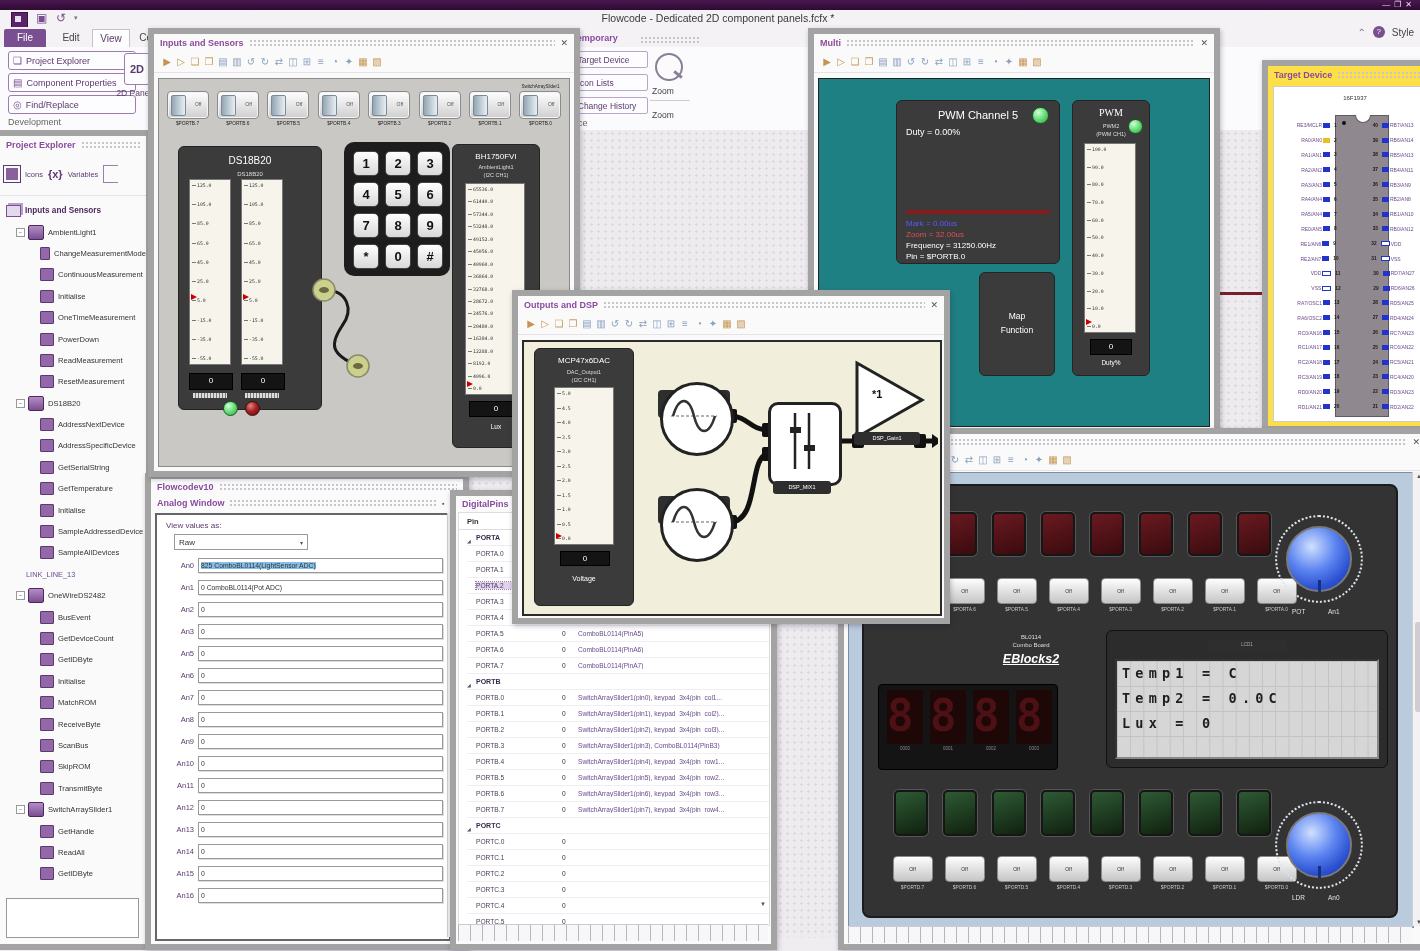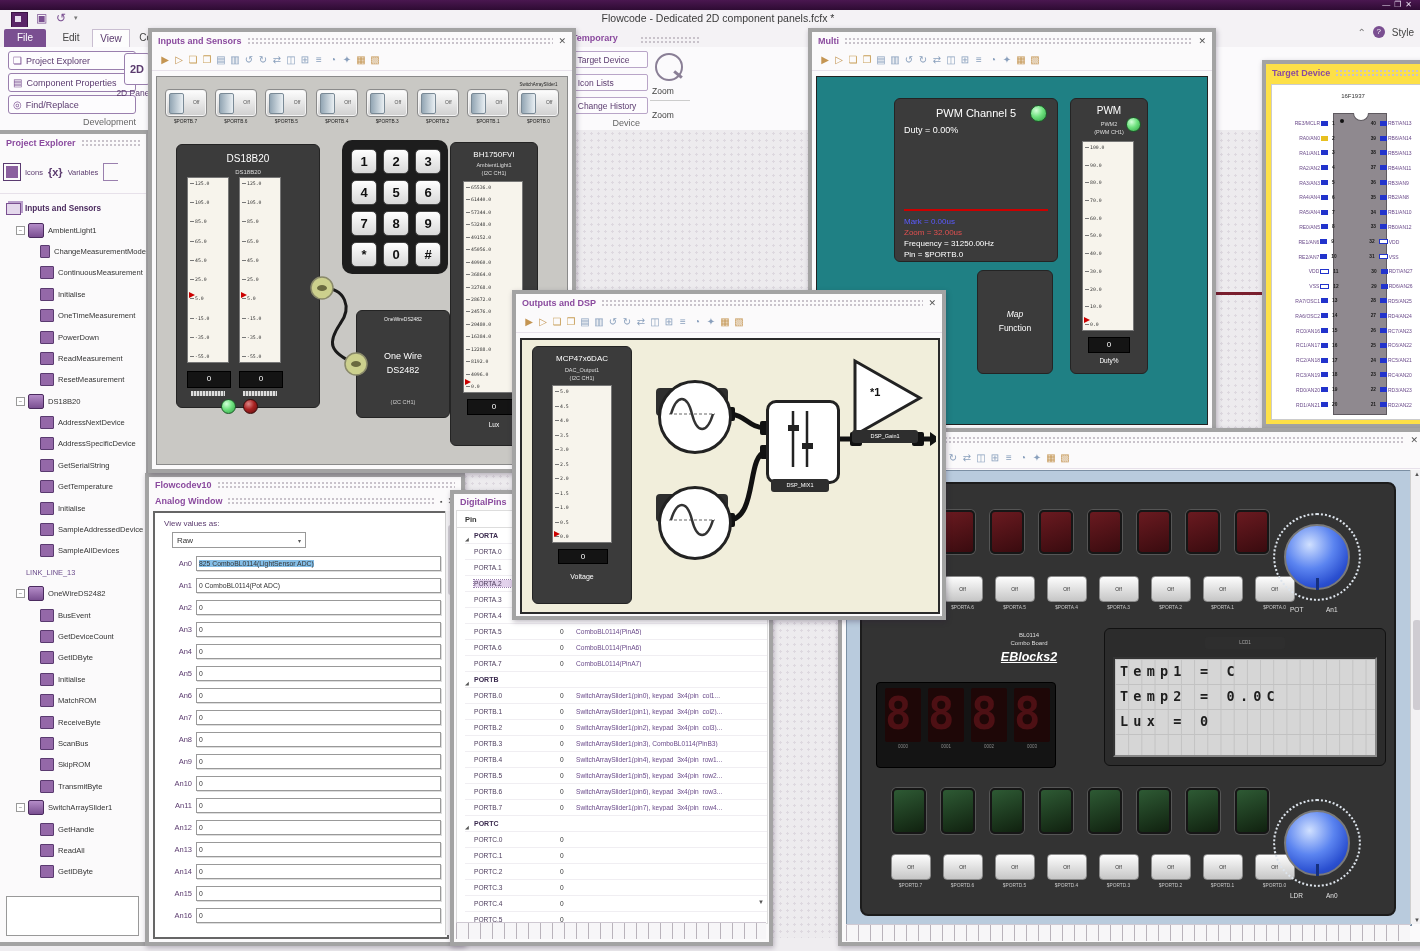--- a/index.html
+++ b/index.html
@@ -19,39 +19,39 @@
   
   .tabsrow{left:0;top:27px;width:1420px;height:20px;background:#f4f2f5;border-bottom:1px solid #ddd4e2;}
   .tab{top:29px;height:18px;line-height:18px;text-align:center;font-size:10px;}
   .tab.file{background:#7a4f91;color:#fff;border-radius:2px 2px 0 0;}
   .tab.active{background:#fdfdfd;border:1px solid #c9bed1;border-bottom:1px solid #fdfdfd;color:#5a3a6e;}
   .ribbon{left:0;top:47px;width:1420px;height:83px;background:#fbfafc;border-bottom:1px solid #cfc6d4;}
   .rbtn{left:8px;width:128px;height:19px;border:1px solid #9a7fae;border-radius:3px;background:#fdfcfe;
     display:flex;align-items:center;gap:4px;padding:0 4px;box-sizing:border-box;}
   .rbtn .gi{font-size:10px;color:#7a4f91;}
   .rbtn .gl{font-size:9px;color:#5a3a6e;white-space:nowrap;overflow:hidden;}
-  .grplbl{font-size:9px;color:#666;text-align:right;}
+  .grplbl{font-size:9px;color:#666;text-align:left;}
   .d2btn{left:124px;top:53px;width:24px;height:30px;border:1px solid #9a7fae;border-radius:3px;
     font-size:11px;font-weight:bold;color:#5a3a6e;text-align:center;line-height:30px;background:#fdfcfe;}
   .d2cap{left:112px;top:88px;width:48px;font-size:8.5px;color:#5a3a6e;text-align:center;line-height:1.2;}
   .vbtn{left:548px;width:100px;height:17px;display:flex;align-items:center;gap:4px;border:1px solid #b9a5c8;
     border-radius:2px;background:#fdfcfe;padding:0 3px;box-sizing:border-box;}
   .vbtn .gi{font-size:9px;color:#8aa0bd;}
   .vbtn .gl{font-size:8.5px;color:#5a3a6e;white-space:nowrap;}
   .zoomico{left:655px;top:53px;width:24px;height:24px;border:2px solid #8a7f96;border-radius:50%;}
   .zoomico i{position:absolute;left:16px;top:18px;width:10px;height:3px;background:#8a7f96;transform:rotate(40deg);}
   .ztext{font-size:8.5px;color:#444;}
   .tmpcap{left:572px;top:33px;font-size:9px;font-weight:bold;color:#8a4a9e;}
   
   .work{left:0;top:130px;width:1420px;height:808px;
     background-image:radial-gradient(circle,#ddd8df 1px,transparent 1.2px);background-size:7px 7px;background-color:#edebee;}
   .maroon{left:0;top:292px;width:1420px;height:3px;background:#7a1f2e;z-index:1;}
   .edgearr{font-size:8px;color:#555;z-index:1;}
   
-  .panel{position:absolute;background:#fbfafb;border:4px solid #a3a3a3;box-shadow:1px 2px 5px rgba(40,20,50,.28);}
+  .panel{position:absolute;background:#fbfafb;border:6px solid #a3a3a3;box-shadow:1px 2px 5px rgba(40,20,50,.28);}
   .cap{display:flex;align-items:center;gap:5px;height:17px;padding:0 6px;}
   .cap .t{color:#8a4a9e;font-size:9px;font-weight:bold;white-space:nowrap;}
   .cap .dots{flex:1;height:8px;background-image:radial-gradient(circle,#c9c3cb 1px,transparent 1.1px);
     background-size:4px 4px;}
   .cap .x{color:#555;font-size:9px;cursor:default;}
   .cap .mini{color:#555;font-size:7px;}
   .tbar{display:flex;align-items:center;height:21px;padding:0 6px;border-bottom:1px solid #e7e1ea;}
   .tbar .ti{width:14px;height:14px;font-size:10px;line-height:14px;text-align:center;}
   .simarea{position:absolute;border:1px solid #8a8a8a;}
   
@@ -442,21 +442,21 @@
       <span class="led ledg" style="right:10px;top:6px;width:15px;height:15px;"></span>
       <div style="position:absolute;left:9px;top:26px;font-size:9px;">Duty = 0.00%</div>
       <div style="position:absolute;left:9px;top:110px;width:144px;height:2px;background:#c00;"></div>
       <div style="position:absolute;left:9px;top:118px;font-size:8px;color:#5a5aff;">Mark = 0.00us</div>
       <div style="position:absolute;left:9px;top:129px;font-size:8px;color:#e05050;">Zoom = 32.00us</div>
       <div style="position:absolute;left:9px;top:140px;font-size:8px;">Frequency = 31250.00Hz</div>
       <div style="position:absolute;left:9px;top:151px;font-size:8px;">Pin = $PORTB.0</div>
     </div>
 
     <div class="blk" style="left:258px;top:66px;width:76px;height:274px;">
-      <div class="bt" style="top:6px;font-size:10px;">PWM</div>
+      <div class="bt" style="top:6px;font-size:10px;font-family:Liberation Serif, serif;">PWM</div>
       <div class="bt" style="top:22px;font-size:5.5px;color:#ddd;">PWM2</div>
       <div class="bt" style="top:30px;font-size:5.5px;color:#ddd;">(PWM CH1)</div>
       <span class="led ledg" style="right:6px;top:18px;width:13px;height:13px;"></span>
       <div class="scale" style="left:11px;top:42px;width:52px;height:190px;">
 
         <b class="mark" style="top:93%;"></b>
       <div class="tick">
             <i></i>
             <span>100.0</span>
           </div>
@@ -499,21 +499,21 @@
           <div class="tick">
             <i></i>
             <span>0.0</span>
           </div>
         </div>
       <div class="vbox" style="left:17px;top:238px;width:40px;height:14px;">0</div>
       <div class="bt" style="top:258px;font-size:6.5px;">Duty%</div>
     </div>
 
     <div class="blk" style="left:165px;top:238px;width:74px;height:102px;">
-      <div class="bt" style="top:38px;font-size:8.5px;font-style:italic;">Map</div>
+      <div class="bt" style="top:38px;font-size:8.5px;">Map</div>
       <div class="bt" style="top:52px;font-size:8.5px;">Function</div>
     </div>
   </div>
 
   <div class="panel" style="left:1262px;top:60px;width:174px;height:360px;z-index:6;background:#fde047;">
     <div class="cap">
         <span class="t">Target Device</span>
         <span class="dots"></span>
         <span class="x">✕</span>
       </div>
@@ -942,24 +942,20 @@
           <div class="arow">
             <span class="al">An2</span>
             <span class="abox"><span class="aval">0</span></span>
           </div>
 
           <div class="arow">
             <span class="al">An3</span>
             <span class="abox"><span class="aval">0</span></span>
           </div>
 
-          <div class="arow">
-            <span class="al">An4</span>
-            <span class="abox"><span class="aval">0</span></span>
-          </div>
 
           <div class="arow">
             <span class="al">An5</span>
             <span class="abox"><span class="aval">0</span></span>
           </div>
 
           <div class="arow">
             <span class="al">An6</span>
             <span class="abox"><span class="aval">0</span></span>
           </div>
@@ -1431,26 +1427,20 @@
     </div>
 
     <svg class="wires" style="left:4px;top:44px;" width="410" height="387" viewBox="0 0 410 387">
       <path d="M166,212 C190,212 196,232 184,248 C172,266 172,276 200,288" fill="none" stroke="#1a1a1a" stroke-width="3"></path>
       <circle cx="166" cy="212" r="11" fill="#ccd08d" stroke="#8a8a6a" stroke-width="1.5"></circle>
       <ellipse cx="166" cy="212" rx="5" ry="3" fill="#6a6a40"></ellipse>
       <circle cx="200" cy="288" r="11" fill="#ccd08d" stroke="#8a8a6a" stroke-width="1.5"></circle>
       <ellipse cx="200" cy="288" rx="5" ry="3" fill="#6a6a40"></ellipse>
     </svg>
 
-    <div class="blk" style="left:204px;top:278px;width:92px;height:106px;">
-      <div class="bt" style="top:5px;font-size:5px;color:#eee;">OneWireDS2482</div>
-      <div class="bt" style="top:40px;font-size:9px;">One Wire</div>
-      <div class="bt" style="top:54px;font-size:9px;">DS2482</div>
-      <div class="bt" style="top:88px;font-size:5.5px;color:#ccc;">(I2C CH1)</div>
-    </div>
 
     <div class="blk" style="left:298px;top:110px;width:86px;height:302px;">
       <div class="bt" style="top:7px;font-size:8px;">BH1750FVI</div>
       <div class="bt" style="top:19px;font-size:5.5px;color:#ddd;">AmbientLight1</div>
       <div class="bt" style="top:27px;font-size:5.5px;color:#ddd;">(I2C CH1)</div>
       <div class="scale" style="left:12px;top:38px;width:60px;height:212px;">
 
         <b class="mark" style="top:94%;"></b>
       <div class="tick">
             <i></i>

